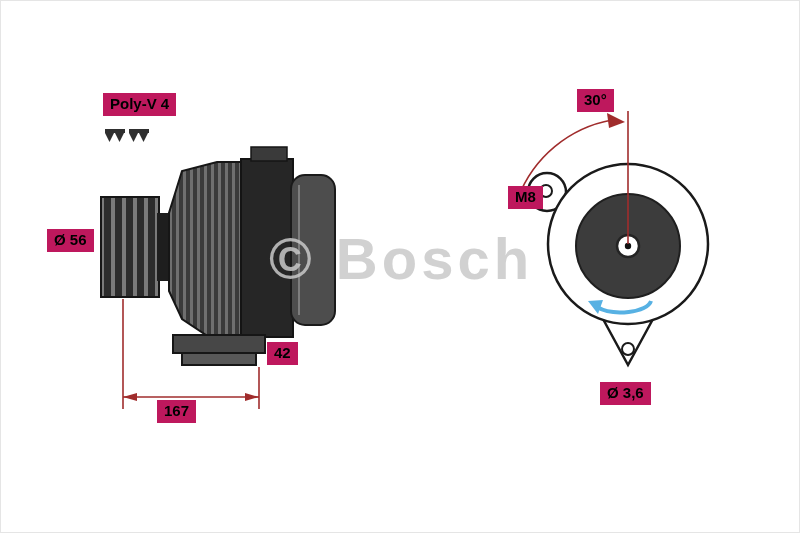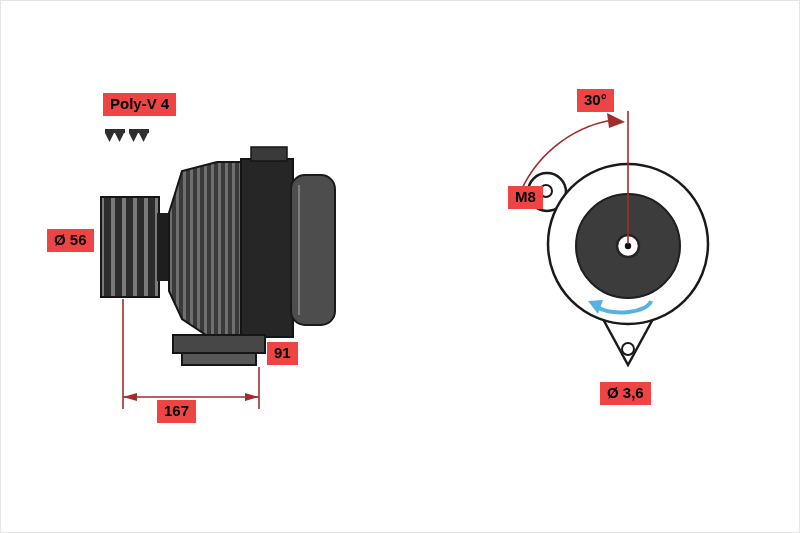--- a/index.html
+++ b/index.html
@@ -6,21 +6,21 @@
   .stage{position:relative;width:800px;height:533px;background:#ffffff;overflow:hidden;border:1px solid #e5e5e5;box-sizing:border-box;}
   .stage svg{position:absolute;left:0;top:0;z-index:1;}
   .watermark{
     position:absolute;left:268px;top:224px;z-index:2;
     font-size:58px;font-weight:bold;color:#c9c9c9;opacity:.85;
     letter-spacing:4px;white-space:nowrap;user-select:none;
   }
   .label{
     position:absolute;z-index:3;
     font-size:15px;font-weight:bold;color:#000;
-    background:#ef4444;padding:2px 7px;white-space:nowrap;line-height:1.25;
+    background:#be185d;padding:2px 7px;white-space:nowrap;line-height:1.25;
   }
   .label.blue{background:#a9c7e8;}
 </style>
 </head>
 <body>
 
 <div class="stage">
 
   <svg width="800" height="533" viewBox="0 0 800 533">
     <defs>
@@ -97,27 +97,28 @@
       <path d="M517,197 A124,124 0 0 1 611,119" fill="none" stroke="#a02c2c" stroke-width="1.6"></path>
       <polygon points="624,121 606,112 608,127" fill="#a02c2c"></polygon>
     </g>
 
     <g>
       <path d="M650,300 A30,13 0 0 1 596,306" fill="none" stroke="#57b1e3" stroke-width="4"></path>
       <polygon points="587,300 602,299 597,313" fill="#57b1e3"></polygon>
     </g>
   </svg>
 
+  <div class="watermark">© Bosch</div>
 
   <div class="label" style="left:102px;top:92px">Poly-V 4</div>
 
 
   <div class="label" style="left:46px;top:228px">Ø 56</div>
 
-  <div class="label" style="left:266px;top:341px">91</div>
+  <div class="label" style="left:266px;top:341px">42</div>
 
   <div class="label" style="left:156px;top:399px">167</div>
 
   <div class="label" style="left:576px;top:88px">30°</div>
 
   <div class="label" style="left:507px;top:185px">M8</div>
 
   <div class="label" style="left:599px;top:381px">Ø 3,6</div>
 
 </div>

